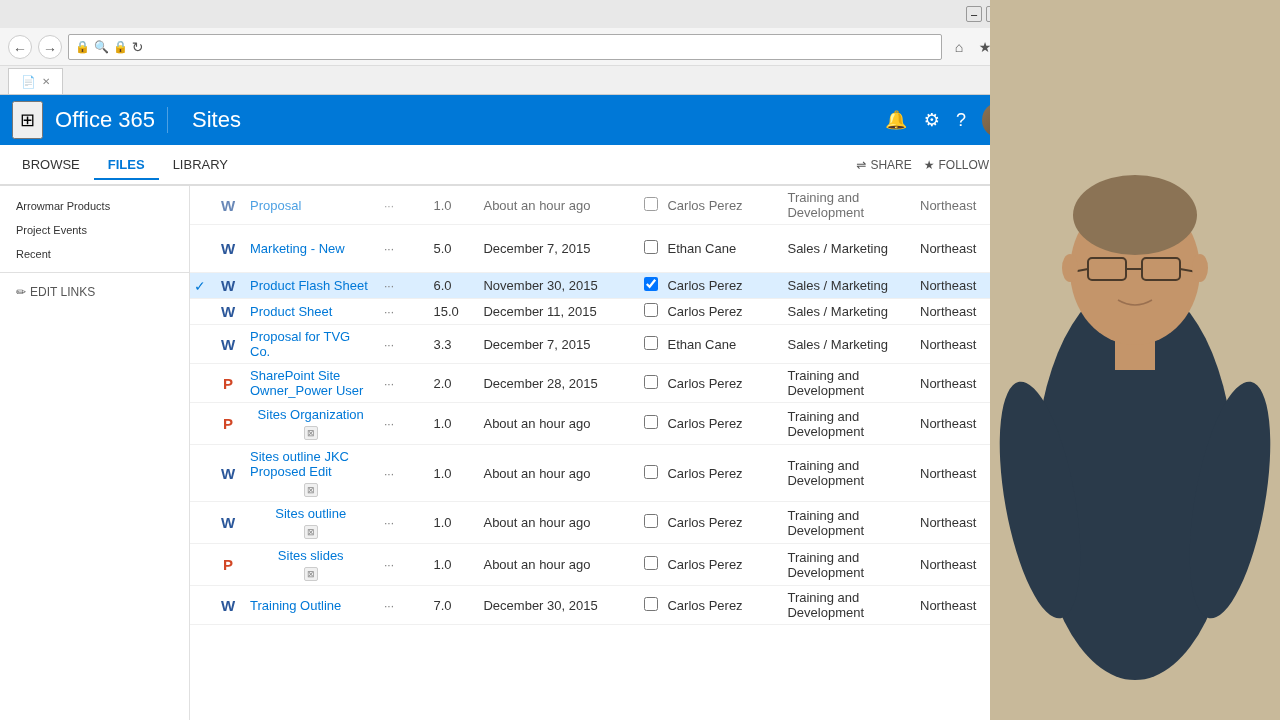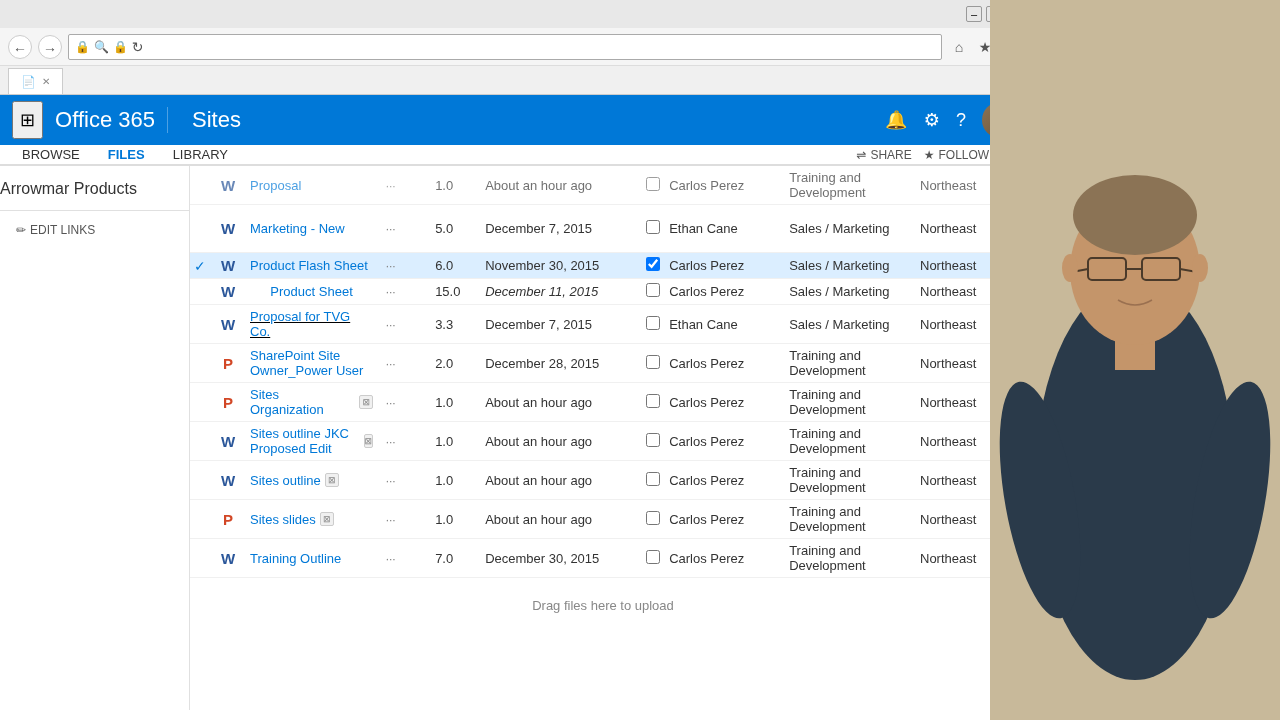--- a/index.html
+++ b/index.html
@@ -31,42 +31,42 @@
     .o365-title { font-size: 22px; font-weight: 300; padding-right: 12px; border-right: 1px solid rgba(255,255,255,0.3); }
     .sites-title { font-size: 22px; font-weight: 300; padding-left: 12px; }
     .header-spacer { flex: 1; }
     .header-icons { display: flex; align-items: center; gap: 16px; }
     .header-icon-btn { color: #fff; font-size: 18px; cursor: pointer; background: none; border: none; }
     .avatar { width: 36px; height: 36px; border-radius: 50%; background: #8b7355; overflow: hidden; }
     .avatar-img { width: 100%; height: 100%; background: linear-gradient(135deg, #8b7355, #6b5335); }
 
     
     .sp-ribbon { background: #fff; border-bottom: 1px solid #ddd; }
-    .ribbon-tabs { display: flex; align-items: center; padding: 1px 8px; height: 20px; gap: 0; border-bottom: 1px solid #ddd; }
+    .ribbon-tabs { display: flex; align-items: center; padding: 1px 8px; height: 40px; gap: 0; border-bottom: 1px solid #ddd; }
     .ribbon-tab { padding: 6px 14px; font-size: 13px; cursor: pointer; color: #333; border: none; background: transparent; }
     .ribbon-tab.active { color: #0078d7; border-bottom: 2px solid #0078d7; margin-bottom: -1px; font-weight: 600; }
     .ribbon-actions { margin-left: auto; display: flex; align-items: center; gap: 12px; padding-right: 8px; }
     .ribbon-action-btn { display: flex; align-items: center; gap: 4px; font-size: 12px; color: #555; cursor: pointer; background: none; border: none; }
 
     
     .main-layout { display: flex; height: calc(720px - 50px - 38px - 28px - 32px - 28px); }
 
     
     .sidebar { width: 190px; min-width: 190px; background: #fff; border-right: 1px solid #e0e0e0; padding: 8px 0; overflow-y: auto; }
-    .sidebar-item { padding: 6px 0; font-size: 16px; cursor: pointer; color: #333; display: flex; align-items: center; gap: 6px; }
+    .sidebar-item { padding: 6px 16px; font-size: 11px; cursor: pointer; color: #333; display: flex; align-items: center; gap: 6px; }
     .sidebar-divider { border: none; border-top: 1px solid #e0e0e0; margin: 6px 0; }
     .sidebar-edit { padding: 6px 16px; font-size: 12px; color: #555; cursor: pointer; display: flex; align-items: center; gap: 4px; }
 
     
     .content-area { flex: 1; overflow-y: auto; background: #fff; }
 
     
     .doc-list { width: 100%; }
     .doc-name { color: #0078d7; text-decoration: none; cursor: pointer; }
-    .doc-name-with-badge { display: flex; align-items: center; gap: 4px; }
+    .doc-name-with-badge { display: flex; align-items: center; gap: 4px; flex-direction: column; }
     .doc-badge { display: inline-block; width: 14px; height: 14px; font-size: 9px; color: #888; background: #f0f0f0; border: 1px solid #ccc; border-radius: 2px; text-align: center; line-height: 13px; }
     .doc-checkbox { width: 14px; height: 14px; }
     .checkmark { color: #0078d7; font-size: 14px; }
     .drag-hint { text-align: center; color: #888; padding: 20px; font-size: 13px; }
 
     
     .webcam-overlay { position: absolute; right: 0; top: 0; width: 290px; height: 720px; background: #d4c9b0; display: flex; align-items: center; justify-content: center; overflow: hidden; }
 
     .person-silhouette { width: 100%; height: 100%; background: linear-gradient(180deg, #c8c0a8 0%, #b8a888 100%); position: relative; }
     
@@ -143,20 +143,26 @@
         </div>
       </div>
     </div>
 
     <div class="main-layout">
 
       <div class="sidebar">
         <div class="sidebar-item">
           <span>Arrowmar Products</span>
         </div>
+        <div class="sidebar-item">
+          <span>Project Events</span>
+        </div>
+        <div class="sidebar-item">
+          <span>Recent</span>
+        </div>
         <hr class="sidebar-divider">
         <div class="sidebar-edit">
           <span>✏</span>
           <span>EDIT LINKS</span>
         </div>
       </div>
 
       <div class="content-area">
         <table class="doc-list" style="border-collapse:collapse;width:100%;">
           <tbody id="doc-tbody">
@@ -200,35 +206,35 @@
     <td style="width:24px;padding:4px 2px;text-align:center;"><input type="checkbox" class="doc-checkbox" checked="" style=""></td>
     <td style="width:120px;padding:4px 4px;color:#333;">Carlos Perez</td>
     <td style="padding:4px 4px;color:#333;min-width:120px;">Sales / Marketing</td>
     <td style="width:100px;padding:4px 4px;color:#333;">Northeast</td>
   </tr>
               <tr style="border-bottom: 1px solid rgb(240, 240, 240); min-height: 34px;">
     <td style="width:24px;padding:4px 4px;"></td>
     <td style="width:28px;padding:4px 2px;text-align:center;">
       <span style="color:#2b579a;font-weight:bold;font-size:15px;">W</span>
     </td>
-    <td style="padding:4px 8px;text-align:center;"><a class="doc-name">Product Sheet</a></td>
+    <td style="padding:4px 8px;"><a class="doc-name">Product Sheet</a></td>
     <td style="width:50px;padding:4px 4px;"><span style="color:#888;letter-spacing:-1px;cursor:pointer;">···</span></td>
     <td style="width:50px;padding:4px 4px;color:#333;">15.0</td>
-    <td style="width:160px;padding:4px 4px;color:#333;font-style:italic;">December 11, 2015</td>
+    <td style="width:160px;padding:4px 4px;color:#333;">December 11, 2015</td>
     <td style="width:24px;padding:4px 2px;text-align:center;"><input type="checkbox" class="doc-checkbox" style=""></td>
     <td style="width:120px;padding:4px 4px;color:#333;">Carlos Perez</td>
     <td style="padding:4px 4px;color:#333;min-width:120px;">Sales / Marketing</td>
     <td style="width:100px;padding:4px 4px;color:#333;">Northeast</td>
   </tr>
               <tr style="border-bottom: 1px solid rgb(240, 240, 240); min-height: 34px;">
     <td style="width:24px;padding:4px 4px;"></td>
     <td style="width:28px;padding:4px 2px;text-align:center;">
       <span style="color:#2b579a;font-weight:bold;font-size:15px;">W</span>
     </td>
-    <td style="padding:4px 8px;text-decoration:underline;"><a class="doc-name">Proposal for TVG Co.</a></td>
+    <td style="padding:4px 8px;"><a class="doc-name">Proposal for TVG Co.</a></td>
     <td style="width:50px;padding:4px 4px;"><span style="color:#888;letter-spacing:-1px;cursor:pointer;">···</span></td>
     <td style="width:50px;padding:4px 4px;color:#333;">3.3</td>
     <td style="width:160px;padding:4px 4px;color:#333;">December 7, 2015</td>
     <td style="width:24px;padding:4px 2px;text-align:center;"><input type="checkbox" class="doc-checkbox" style=""></td>
     <td style="width:120px;padding:4px 4px;color:#333;">Ethan Cane</td>
     <td style="padding:4px 4px;color:#333;min-width:120px;">Sales / Marketing</td>
     <td style="width:100px;padding:4px 4px;color:#333;">Northeast</td>
   </tr>
               <tr style="border-bottom: 1px solid rgb(240, 240, 240); min-height: 34px;">
     <td style="width:24px;padding:4px 4px;"></td>
@@ -329,21 +335,20 @@
     <td style="width:50px;padding:4px 4px;"><span style="color:#888;letter-spacing:-1px;cursor:pointer;">···</span></td>
     <td style="width:50px;padding:4px 4px;color:#333;">7.0</td>
     <td style="width:160px;padding:4px 4px;color:#333;">December 30, 2015</td>
     <td style="width:24px;padding:4px 2px;text-align:center;"><input type="checkbox" class="doc-checkbox" style=""></td>
     <td style="width:120px;padding:4px 4px;color:#333;">Carlos Perez</td>
     <td style="padding:4px 4px;color:#333;min-width:120px;">Training and Development</td>
     <td style="width:100px;padding:4px 4px;color:#333;">Northeast</td>
   </tr>
             </tbody>
         </table>
-        <div class="drag-hint">Drag files here to upload</div>
       </div>
 
       <div style="width:14px;background:#f5f5f5;border-left:1px solid #ddd;position:relative;">
         <div style="position:absolute;top:0;left:2px;right:2px;height:20px;background:#c0c0c0;border-radius:3px;text-align:center;font-size:10px;line-height:20px;color:#555;">▲</div>
         <div style="position:absolute;top:24px;left:2px;right:2px;height:40px;background:#c0c0c0;border-radius:3px;"></div>
       </div>
     </div>
   </div>
 
   <div class="webcam-overlay">

